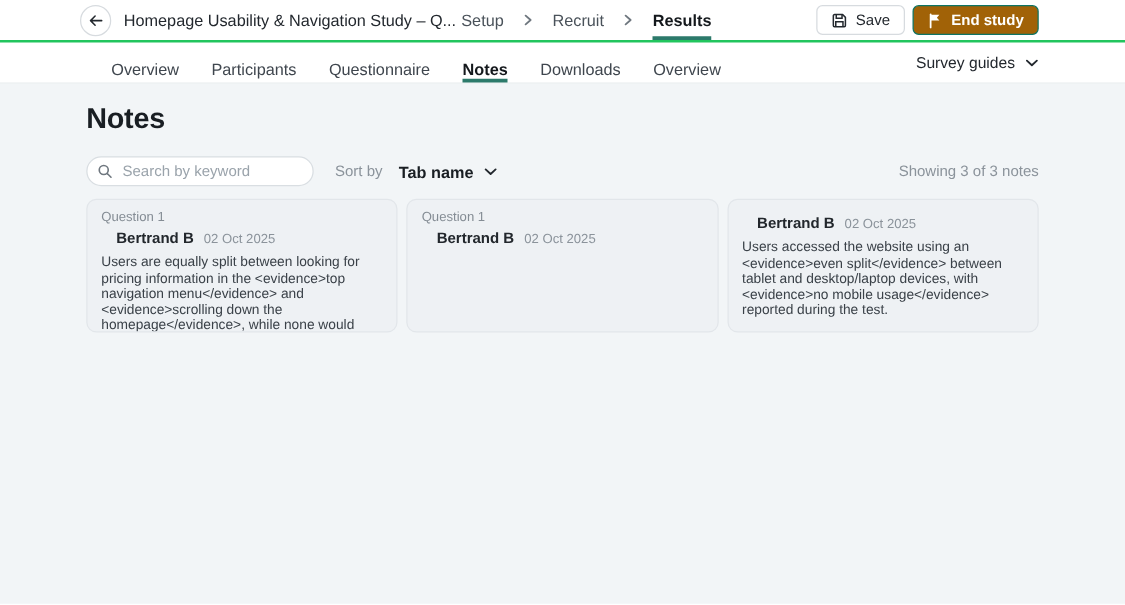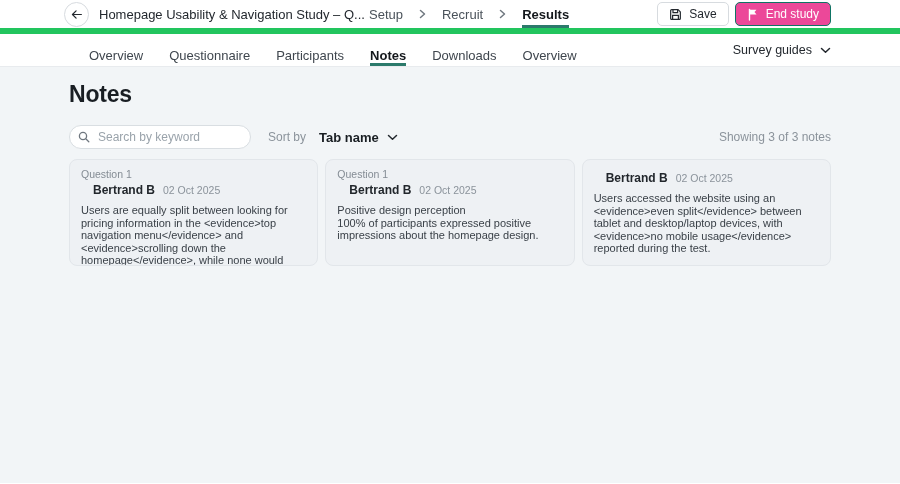--- a/index.html
+++ b/index.html
@@ -10,21 +10,21 @@
     background: #ffffff;
     color: #1d2329;
     overflow: hidden;
   }
   
   .topbar {
     position: relative;
     display: flex; align-items: center;
     height: 34px;
     background: #fff;
-    border-bottom: 6px solid #22c55e;
+    border-bottom: 2px solid #22c55e;
     padding: 0 69px 0 64px;
   }
   .back-btn {
     width: 25px; height: 25px; border-radius: 50%;
     border: 1px solid #d7dbdf; background: #fff;
     display: flex; align-items: center; justify-content: center;
     padding: 0; cursor: pointer; flex: 0 0 auto;
   }
   .study-title { margin-left: 10px; font-size: 13px; color: #23282e; white-space: nowrap; }
   .stepper { position: absolute; left: 369px; top: 0; height: 100%; display: flex; align-items: center; }
@@ -37,21 +37,21 @@
   .step.active { font-weight: bold; color: #14181c; border-bottom-color: #2c7a6b; }
   .step-chevron { margin: 0 15px; display: flex; align-items: center; }
   .topbar-actions { margin-left: auto; display: flex; align-items: center; gap: 6px; }
   .btn {
     height: 24px; border-radius: 5px; font-size: 12px;
     display: inline-flex; align-items: center; gap: 7px;
     padding: 0 11px; cursor: pointer;
     font-family: inherit;
   }
   .btn-save { background: #fff; border: 1px solid #d7dbdf; color: #23282e; }
-  .btn-end { background: #ec4899; border: 1px solid #0e7464; color: #fff; font-weight: normal; }
+  .btn-end { background: #a16207; border: 1px solid #0e7464; color: #fff; font-weight: bold; }
   
   .tabrow {
     display: flex; align-items: center;
     height: 33px;
     background: #fff;
     border-bottom: 1px solid #e8ebee;
     padding: 0 69px 0 89px;
   }
   .tab {
     height: 100%; display: flex; align-items: flex-end;
@@ -164,24 +164,24 @@
       <span>End study</span>
     </button>
   </div>
 </header>
 
 <nav class="tabrow">
   <div class="tab">
     <span>Overview</span>
   </div>
   <div class="tab">
+    <span>Participants</span>
+  </div>
+  <div class="tab">
     <span>Questionnaire</span>
-  </div>
-  <div class="tab">
-    <span>Participants</span>
   </div>
   <div class="tab active">
     <span>Notes</span>
   </div>
   <div class="tab">
     <span>Downloads</span>
   </div>
   <div class="tab">
     <span>Overview</span>
   </div>
@@ -224,22 +224,20 @@
       </div>
       <p class="note-body">Users are equally split between looking for pricing information in the &lt;evidence&gt;top navigation menu&lt;/evidence&gt; and &lt;evidence&gt;scrolling down the homepage&lt;/evidence&gt;, while none would click the Get Started button.</p>
     </article>
 
     <article class="card">
       <div class="note-question">Question 1</div>
       <div class="note-meta">
         <span class="note-author">Bertrand B</span>
         <span class="note-date">02 Oct 2025</span>
       </div>
-      <p class="note-body">Positive design perception
-100% of participants expressed positive impressions about the homepage design.</p>
     </article>
 
     <article class="card">
       <div class="note-meta">
         <span class="note-author">Bertrand B</span>
         <span class="note-date">02 Oct 2025</span>
       </div>
       <p class="note-body">Users accessed the website using an &lt;evidence&gt;even split&lt;/evidence&gt; between tablet and desktop/laptop devices, with &lt;evidence&gt;no mobile usage&lt;/evidence&gt; reported during the test.</p>
     </article>
   </div>

